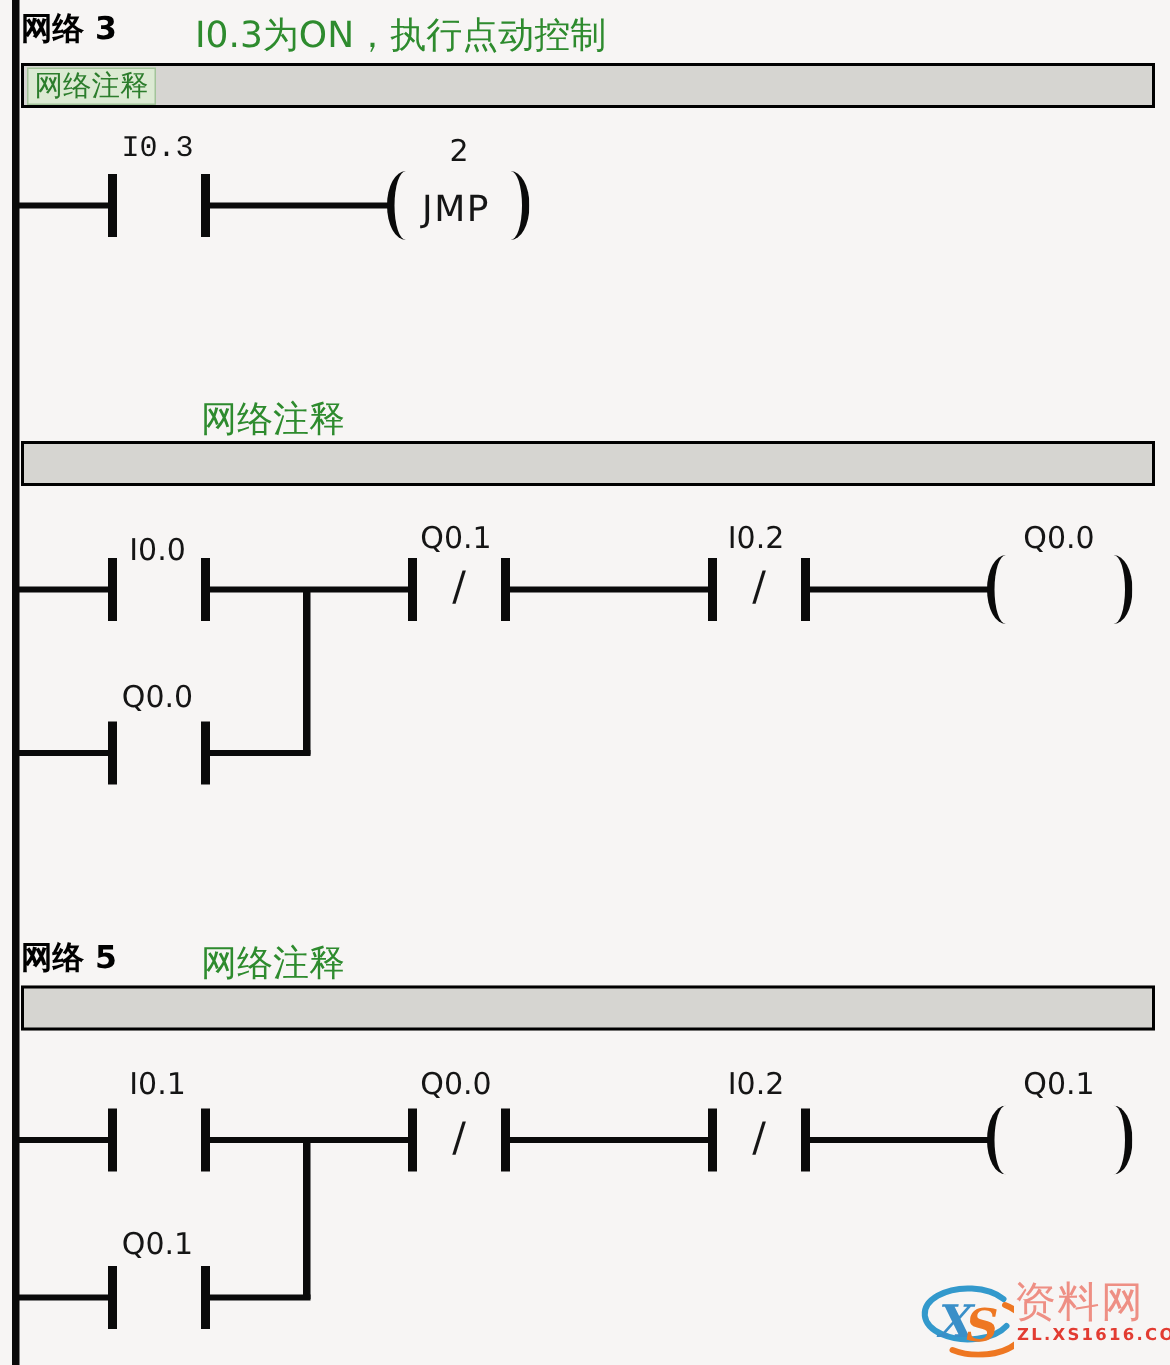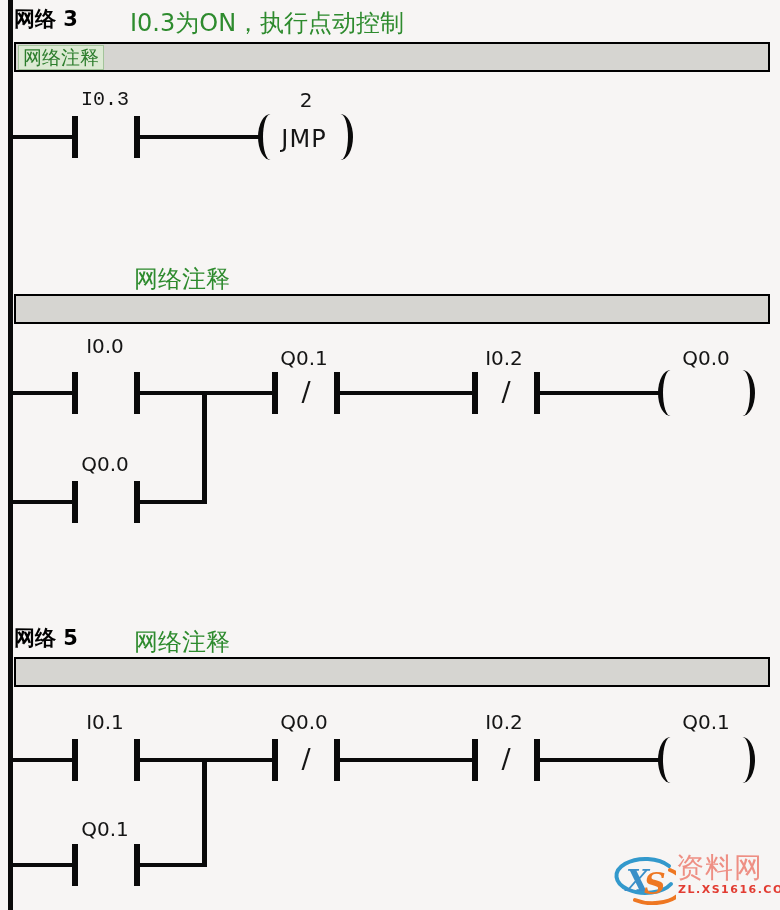--- a/index.html
+++ b/index.html
@@ -62,21 +62,21 @@
 
   <div class="arcl" style="left:258px; top:114px;"></div>
   <div class="coiltxt" style="left:304px; top:125px;">JMP</div>
   <div class="arcr" style="left:328px; top:114px;"></div>
 
   <div class="ntitle" style="left:26px;  top:261px;margin-top:36px;">网络 2</div>
   <div class="ncomment" style="left:134px; top:263px;">网络注释</div>
 
   <div class="combar" style="top:294px;"></div>
 
-  <div class="lbl" style="left:105px; top:334px;">I0.0</div>
+  <div class="lbl" style="left:105px; top:354px;">I0.0</div>
   <div class="lbl" style="left:304px; top:346px;">Q0.1</div>
   <div class="lbl" style="left:504px; top:346px;">I0.2</div>
   <div class="lbl" style="left:706px; top:346px;">Q0.0</div>
 
   <div class="h" style="left:10px;  top:391px; width:62px;"></div>
   <div class="cbar" style="left:72px;  top:372px;"></div>
   <div class="cbar" style="left:134px; top:372px;"></div>
   <div class="h" style="left:140px; top:391px; width:132px;"></div>
   <div class="cbar" style="left:272px; top:372px;"></div>
   <div class="slash" style="left:306px; top:378px;">/</div>

